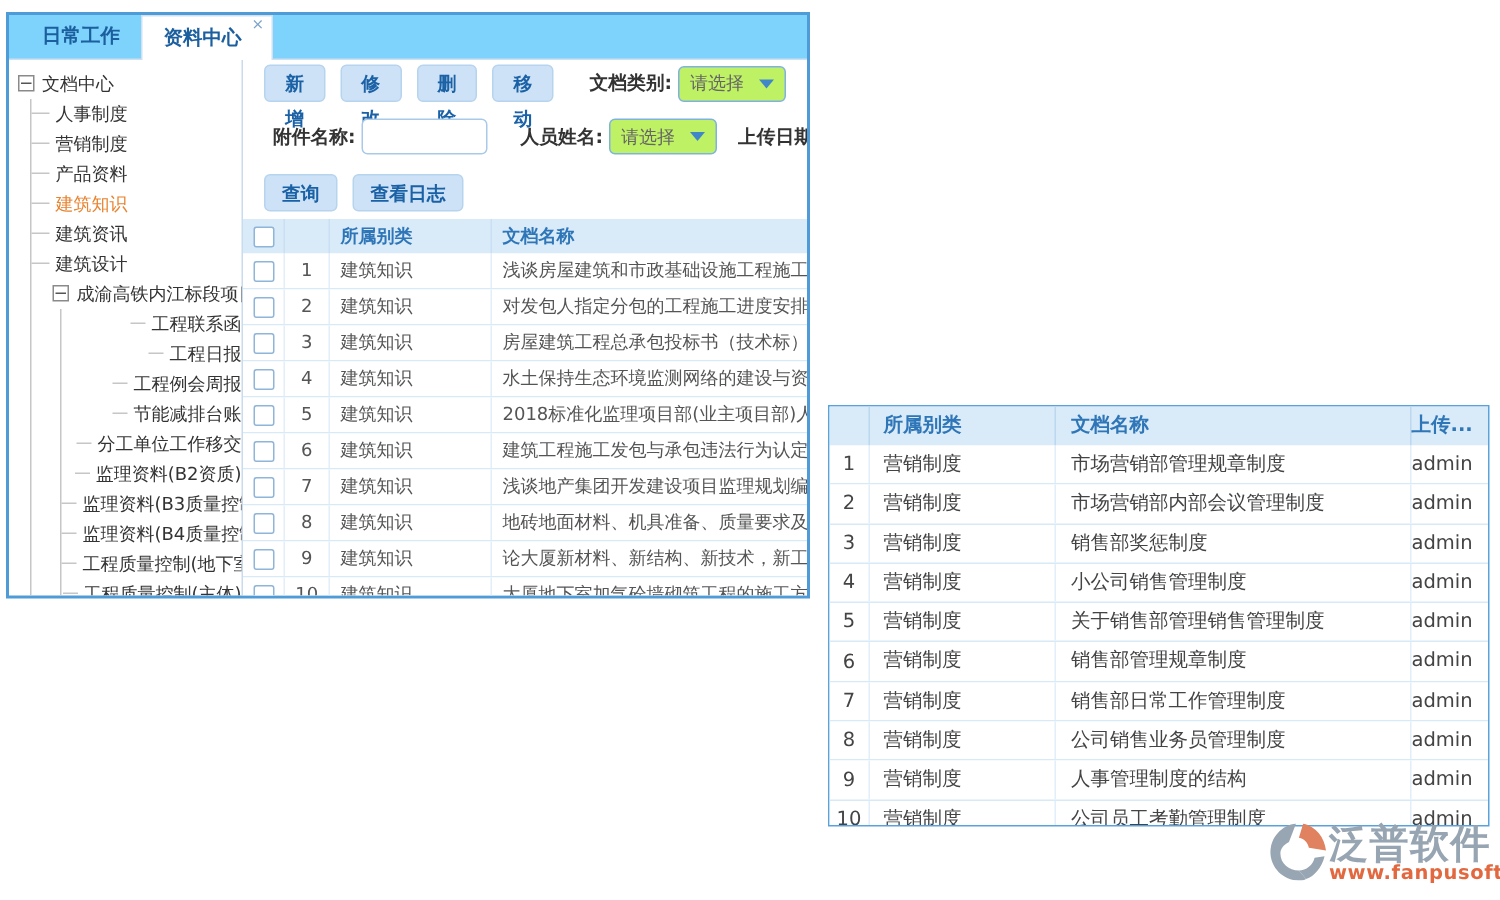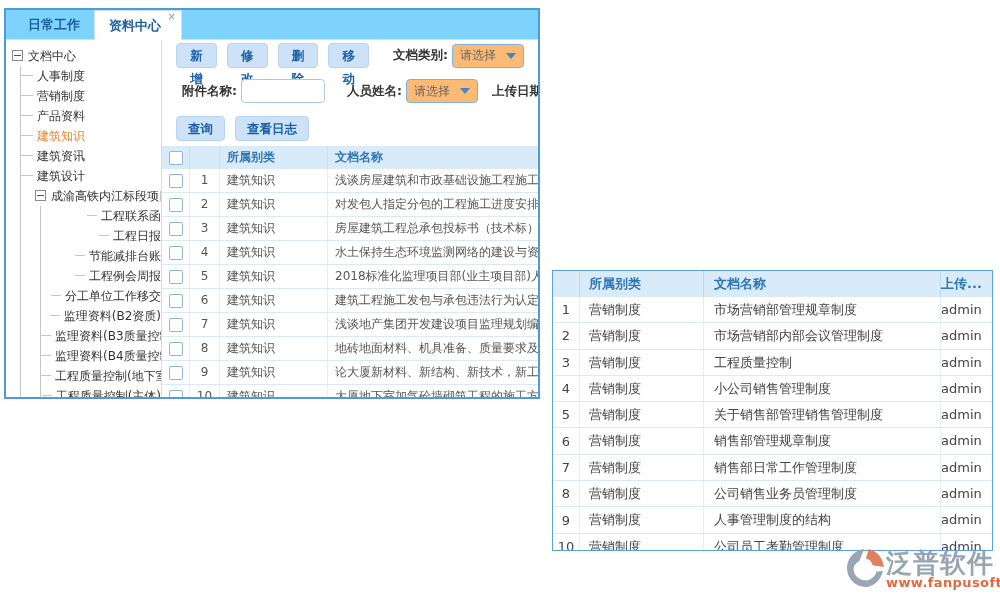--- a/index.html
+++ b/index.html
@@ -33,21 +33,21 @@
   
   .content{flex:1;overflow:hidden;font-size:12.5px;display:flex;flex-direction:column;}
   .bar{display:flex;align-items:center;flex:none;}
   .bar1{margin:3px 0 0 14px;}
   .bar2{margin:11px 0 0 20px;}
   .bar3{margin:13px 0 0 14px;}
   .btn{height:25px;line-height:23px;padding:0 11px;background:#cde2f6;border:1px solid #b7d4ef;
     border-radius:4px;color:#1a61a6;font-size:12.5px;font-weight:600;margin-right:10px;
     font-family:inherit;cursor:pointer;}
   .lbl{color:#333;font-weight:600;font-size:12.5px;white-space:nowrap;}
-  .select{width:72px;height:24px;border:1px solid #7fb2e0;border-radius:4px;background:#fdba74;
+  .select{width:72px;height:24px;border:1px solid #7fb2e0;border-radius:4px;background:#bef264;
     display:flex;align-items:center;justify-content:space-between;padding:0 7px;
     box-sizing:border-box;cursor:pointer;flex:none;}
   .sel-val{color:#666;font-size:12px;}
   .caret{width:0;height:0;border-left:5px solid transparent;border-right:5px solid transparent;
     border-top:6px solid #3f87c9;}
   .txt{width:84px;height:24px;border:1px solid #a9c9e8;border-radius:4px;box-sizing:border-box;
     margin-left:4px;outline:none;padding:0 5px;font-size:12px;font-family:inherit;}
   .clipLbl{flex:1;overflow:hidden;white-space:nowrap;} .ml14{margin-left:14px;} .ml24{margin-left:22px;} .ml4{margin-left:4px;}
   
   .dtable{margin-top:5px;font-size:12px;flex:none;}
@@ -102,22 +102,22 @@
           <div class="titem"><span class="conn"></span><span>人事制度</span></div>
           <div class="titem"><span class="conn"></span><span>营销制度</span></div>
           <div class="titem"><span class="conn"></span><span>产品资料</span></div>
           <div class="titem sel"><span class="conn"></span><span>建筑知识</span></div>
           <div class="titem"><span class="conn"></span><span>建筑资讯</span></div>
           <div class="titem"><span class="conn"></span><span>建筑设计</span></div>
           <div class="titem subroot"><span class="exp"></span><span>成渝高铁内江标段项目</span></div>
           <div class="kids2">
             <div class="titem"><span class="conn"></span><span>工程联系函</span></div>
             <div class="titem"><span class="conn"></span><span>工程日报</span></div>
+            <div class="titem"><span class="conn"></span><span>工程例会周报</span></div>
             <div class="titem"><span class="conn"></span><span>节能减排台账</span></div>
-            <div class="titem"><span class="conn"></span><span>工程例会周报</span></div>
             <div class="titem"><span class="conn"></span><span>分工单位工作移交</span></div>
             <div class="titem"><span class="conn"></span><span>监理资料(B2资质)</span></div>
             <div class="titem"><span class="conn"></span><span>监理资料(B3质量控制)</span></div>
             <div class="titem"><span class="conn"></span><span>监理资料(B4质量控制)</span></div>
             <div class="titem"><span class="conn"></span><span>工程质量控制(地下室)</span></div>
             <div class="titem"><span class="conn"></span><span>工程质量控制(主体)</span></div>
           </div>
         </div>
       </aside>
 
@@ -261,21 +261,21 @@
     </div>
     <div class="trow">
       <div class="o-num">2</div>
       <div class="o-cat">营销制度</div>
       <div class="o-name">市场营销部内部会议管理制度</div>
       <div class="o-upl">admin</div>
     </div>
     <div class="trow">
       <div class="o-num">3</div>
       <div class="o-cat">营销制度</div>
-      <div class="o-name">工程质量控制</div>
+      <div class="o-name">销售部奖惩制度</div>
       <div class="o-upl">admin</div>
     </div>
     <div class="trow">
       <div class="o-num">4</div>
       <div class="o-cat">营销制度</div>
       <div class="o-name">小公司销售管理制度</div>
       <div class="o-upl">admin</div>
     </div>
     <div class="trow">
       <div class="o-num">5</div>

